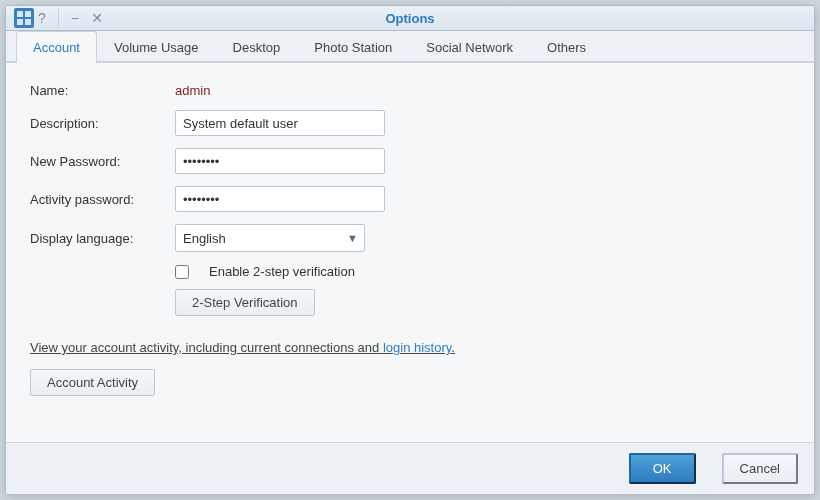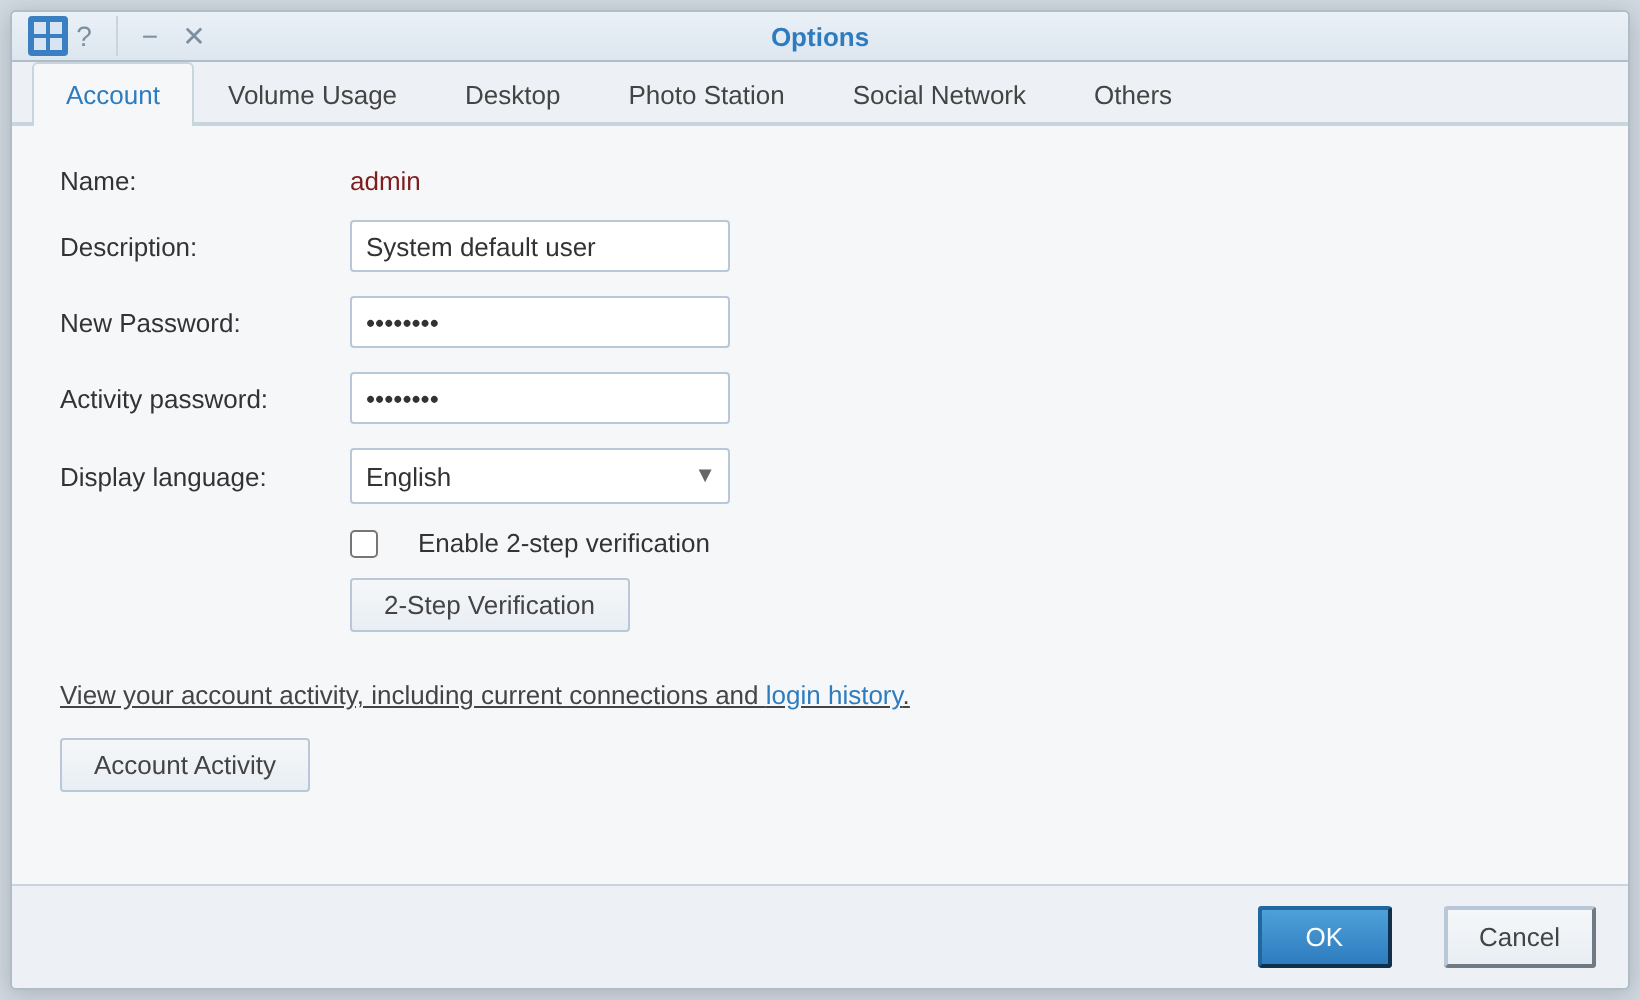--- a/index.html
+++ b/index.html
@@ -115,21 +115,21 @@
       width: 145px;
       color: #333;
       text-align: left;
       font-size: 13px;
     }
     .form-value {
       color: #7f1d1d;
       font-size: 13px;
     }
     .form-input {
-      width: 190px;
+      width: 210px;
       height: 26px;
       border: 1px solid #b8c8d8;
       border-radius: 2px;
       padding: 3px 7px;
       font-size: 13px;
       background: white;
       outline: none;
       color: #333;
     }
     .select-wrapper {

